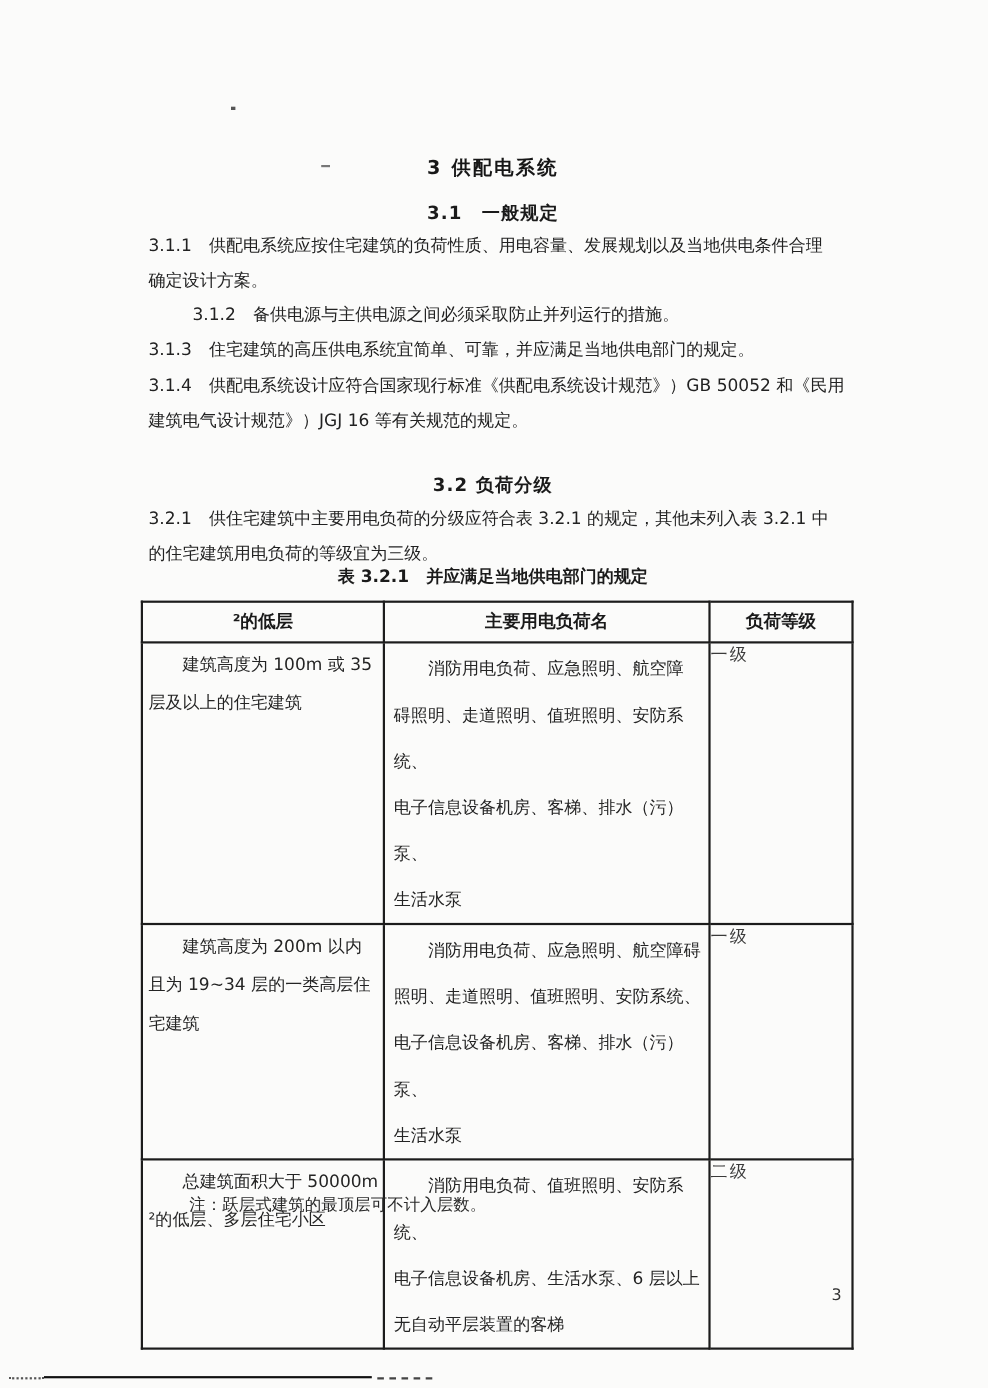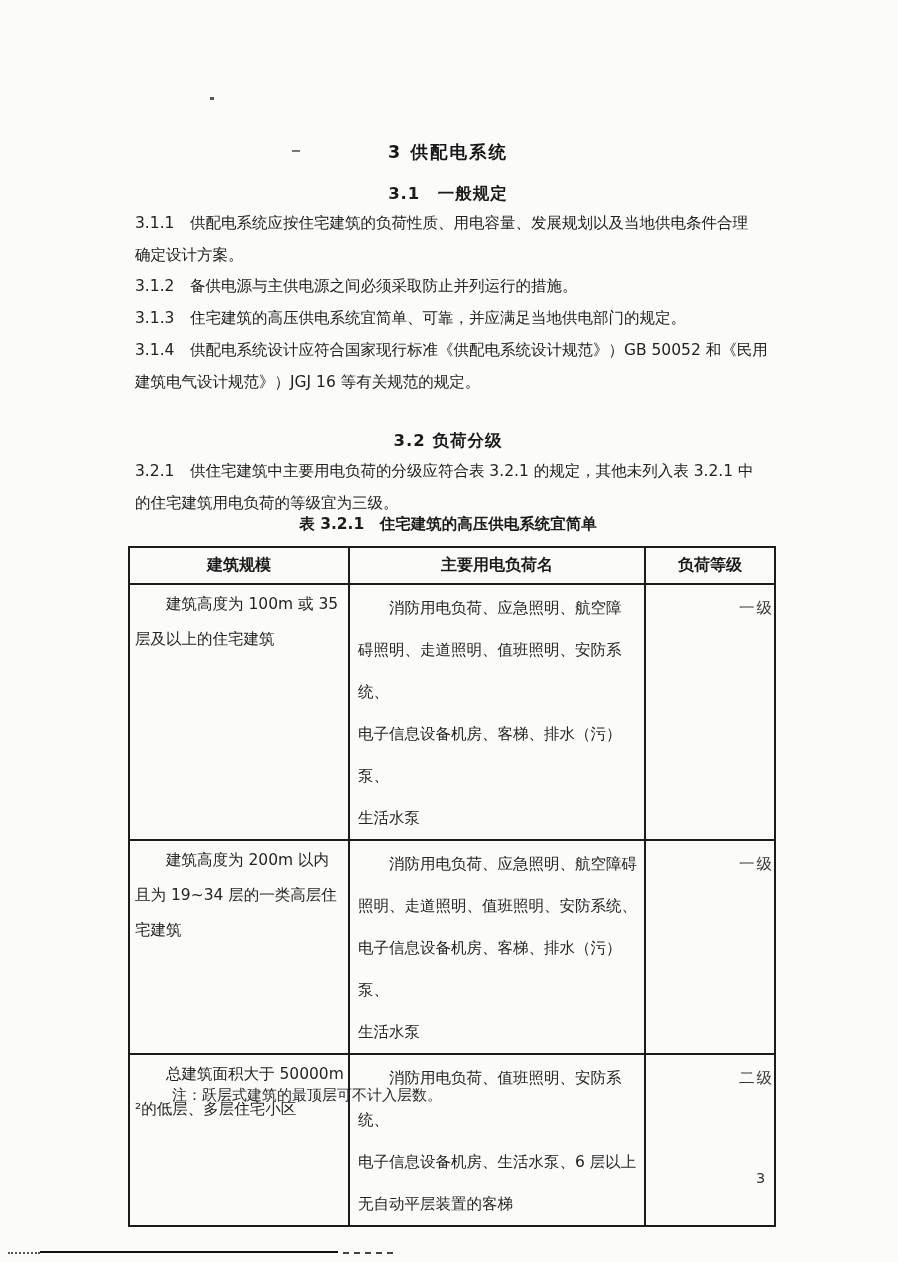--- a/index.html
+++ b/index.html
@@ -20,21 +20,21 @@
   .h31 { top: 183px; }
   .h32 { top: 430px; }
 
   .clause {
     left: 135px; width: 641px;
     font-size: 15.5px; line-height: 31.5px;
     color: #222;
     text-align: justify;
   }
   .c311 { top: 208px; }
-  .c312 { top: 271px; }
+  .c312 { top: 271px; margin-left: 40px; }
   .c313 { top: 303px; }
   .c314 { top: 335px; }
   .c321 { top: 456px; }
 
   .tbl-caption { top: 514px; font-size: 15.5px; font-weight: bold; color: #1b1b1b; }
 
   table.main {
     position: absolute; top: 546px; left: 128px;
     width: 646px;
     border-collapse: collapse;
@@ -60,22 +60,21 @@
     padding: 2px 4px 0 5px;
     line-height: 35px;
     text-indent: 2em;
   }
   td.loads {
     padding: 2px 4px 0 8px;
     line-height: 42px;
     text-indent: 2em;
   }
   td.grade {
-    text-align: right;
-    padding-top: 13px;
+    text-align: left;
     letter-spacing: 2px;
     color: #3a3a3a;
   }
   .note { top: 1086px; left: 172px; font-size: 15px; color: #2a2a2a; }
   .page-num { top: 1170px; left: 756px; font-size: 14.5px; color: #333; }
 
   
   .speck-dot  { top: 97px;  left: 210px; width: 4px; height: 3px; background: #555; }
   .speck-dash { top: 150px; left: 292px; width: 8px; height: 2px; background: #777; }
   .bline-a { top: 1252px; left: 8px;   width: 32px;  border-top: 2px dotted #555; }
@@ -94,31 +93,31 @@
 <div class="abs clause lines c312">3.1.2　备供电源与主供电源之间必须采取防止并列运行的措施。</div>
 <div class="abs clause lines c313">3.1.3　住宅建筑的高压供电系统宜简单、可靠，并应满足当地供电部门的规定。</div>
 <div class="abs clause lines c314">3.1.4　供配电系统设计应符合国家现行标准《供配电系统设计规范》）GB 50052 和《民用
 建筑电气设计规范》）JGJ 16 等有关规范的规定。</div>
 
 <div class="abs center sec-heading h32">3.2 负荷分级</div>
 
 <div class="abs clause lines c321">3.2.1　供住宅建筑中主要用电负荷的分级应符合表 3.2.1 的规定，其他未列入表 3.2.1 中
 的住宅建筑用电负荷的等级宜为三级。</div>
 
-<div class="abs center tbl-caption">表 3.2.1　住宅建筑的高压供电系统宜简单</div>
+<div class="abs center tbl-caption">表 3.2.1　并应满足当地供电部门的规定</div>
 
 <table class="main">
   <colgroup>
     <col style="width:220px">
       <col style="width:296px">
       <col style="width:130px">
   </colgroup>
   <tbody>
       <tr>
-    <th>建筑规模</th>
+    <th>²的低层</th>
     <th>主要用电负荷名</th>
     <th>负荷等级</th>
   </tr>
   <tr class="r1">
     <td class="scale lines">建筑高度为 100m 或 35
 层及以上的住宅建筑</td>
     <td class="loads lines">消防用电负荷、应急照明、航空障
 碍照明、走道照明、值班照明、安防系统、
 电子信息设备机房、客梯、排水（污）泵、
 生活水泵</td>

